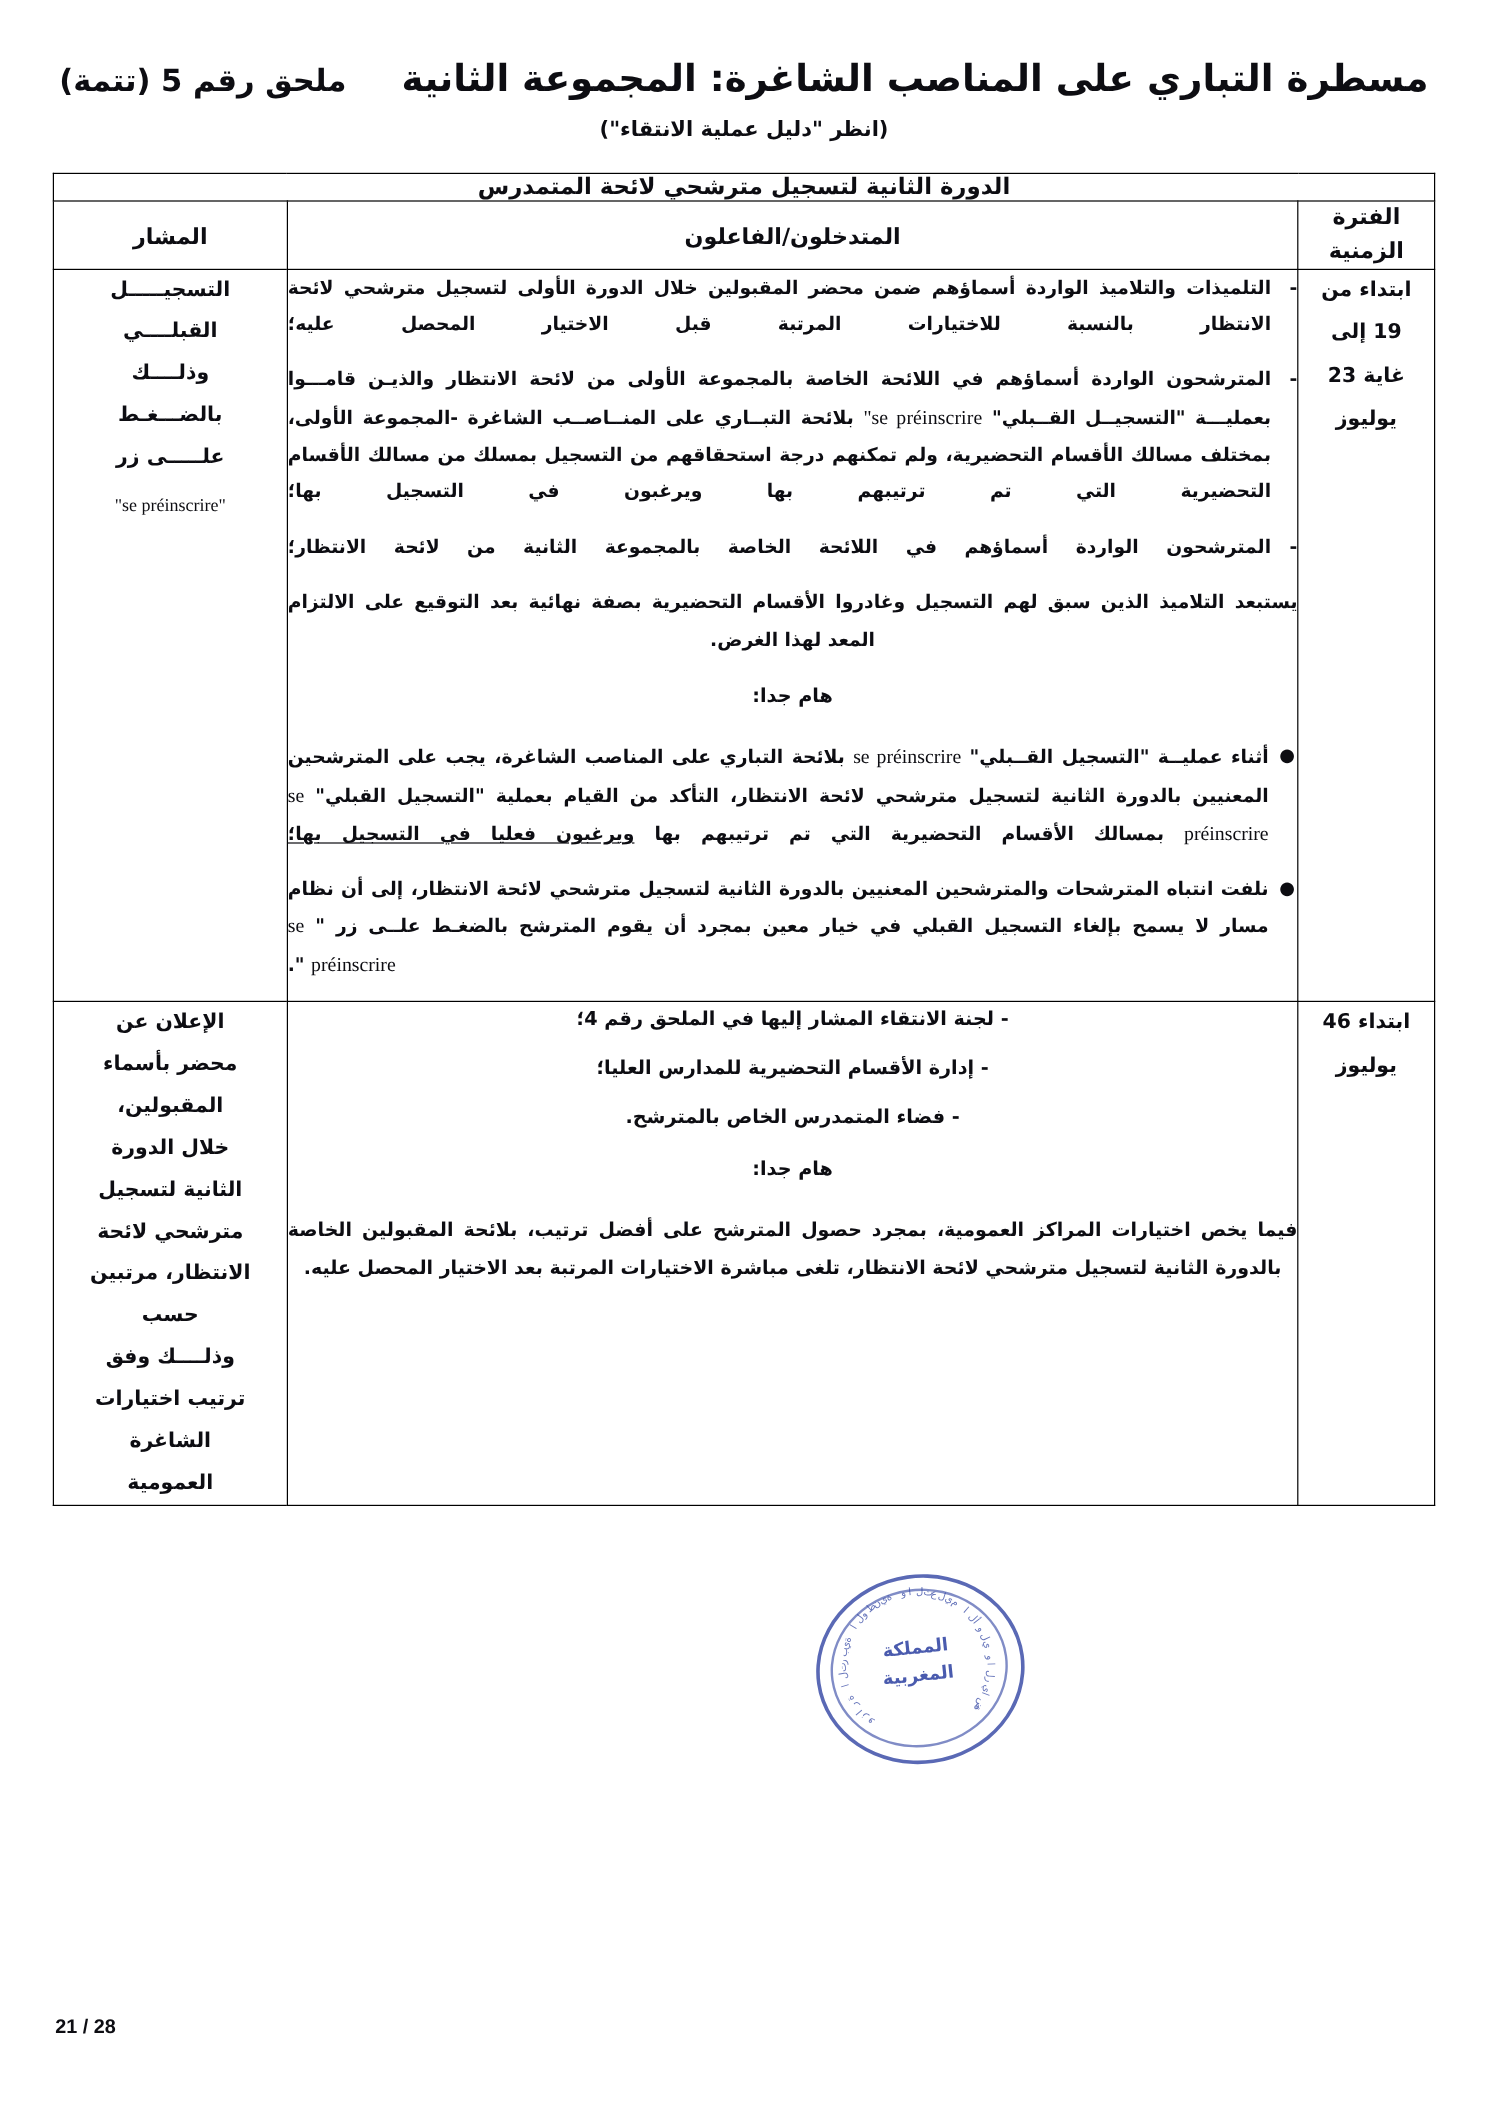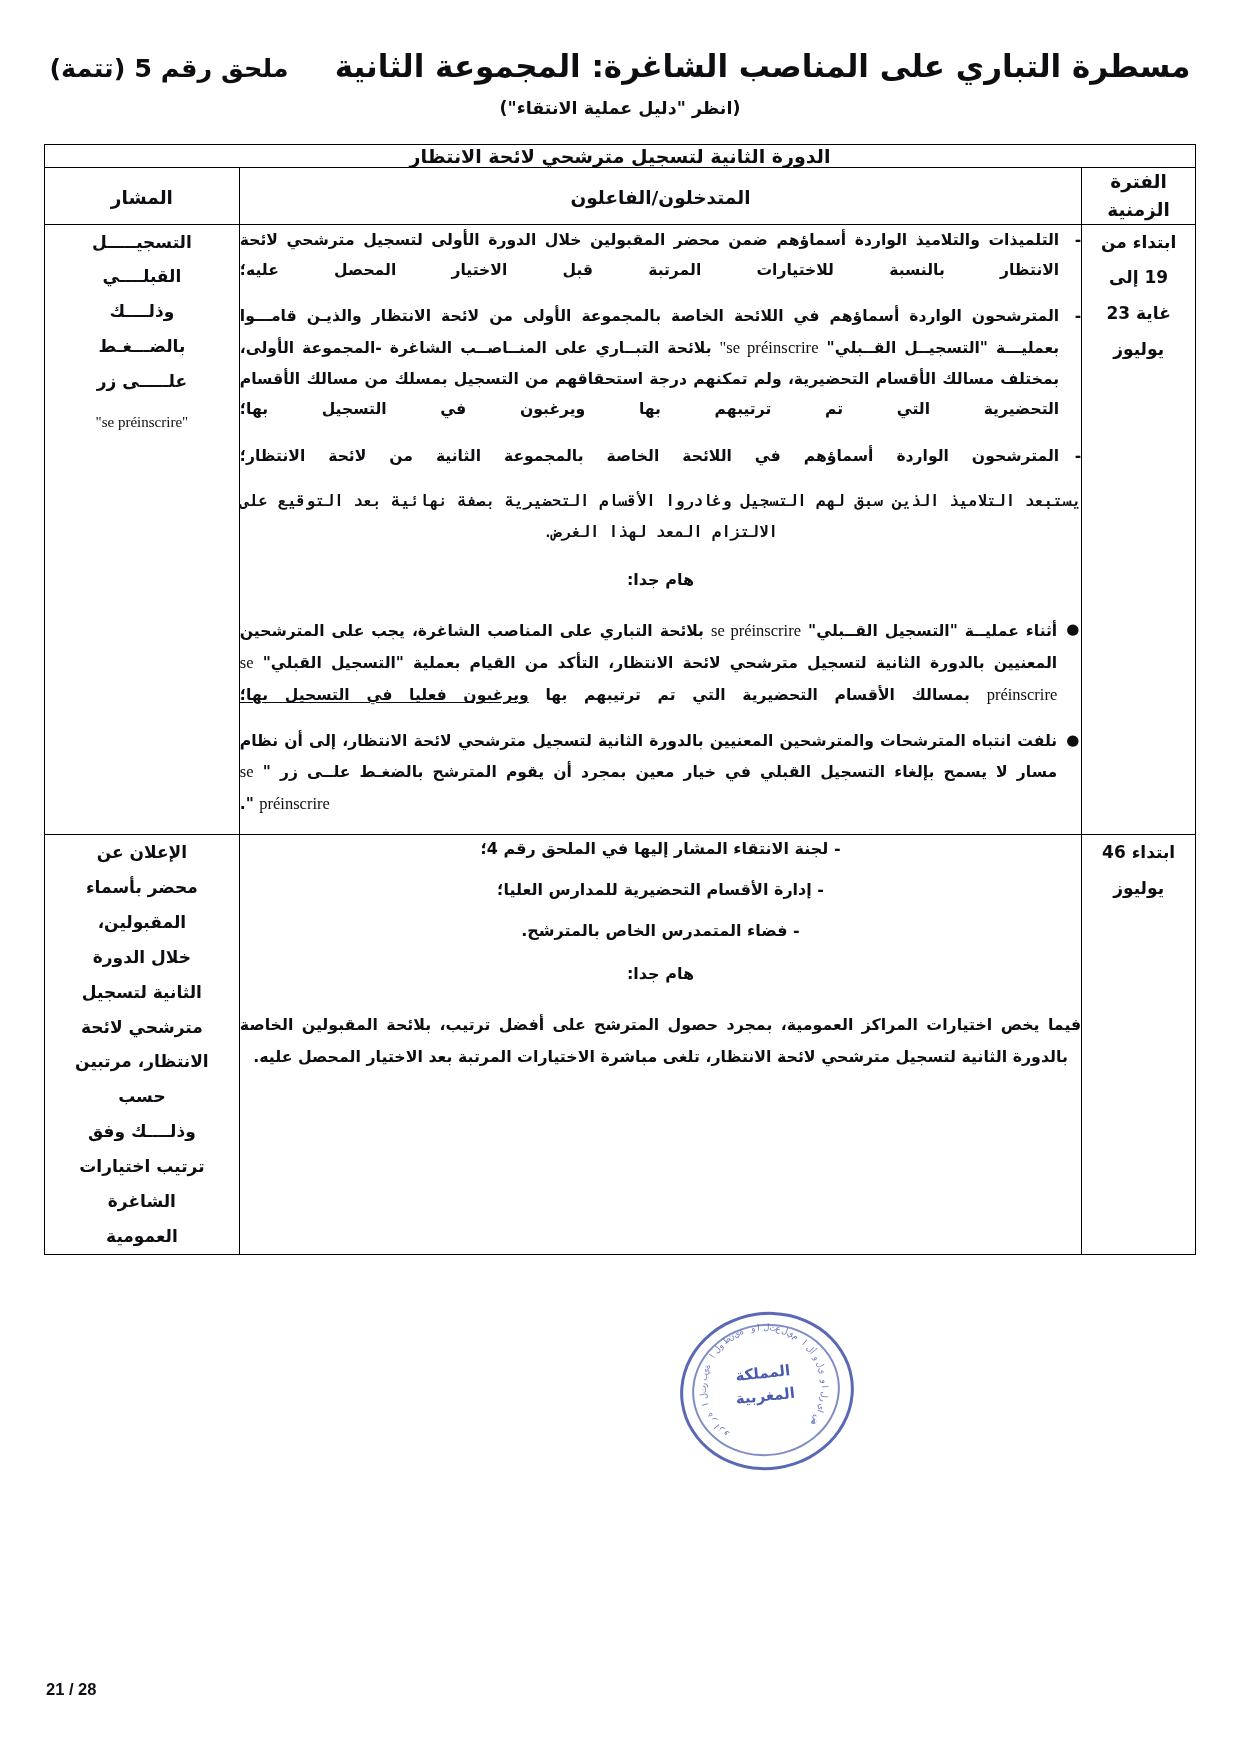--- a/index.html
+++ b/index.html
@@ -105,21 +105,21 @@
     text-align: justify;
     text-align-last: justify;
     letter-spacing: 0.1px;
   }
   .para .dash {
     position: absolute;
     right: 0;
     top: 0;
   }
   .para.nodash { padding-right: 0; }
-  .para.center-last { text-align: justify; text-align-last: center; font-family: Liberation Mono, monospace; }
+  .para.center-last { text-align: justify; text-align-last: center; }
 
   .bullet-item {
     font-weight: bold;
     text-align: justify;
     text-align-last: justify;
     margin: 0 0 14px 0;
     padding-right: 24px;
     position: relative;
   }
   .bullet-item .bdot {
@@ -275,21 +275,21 @@
   <div class="tbl-wrap">
     <table class="main">
       <colgroup>
         <col class="col-period">
         <col class="col-actors">
         <col class="col-stage">
       </colgroup>
 
       <tbody>
           <tr>
-        <td class="banner-cell" colspan="3">الدورة الثانية لتسجيل مترشحي لائحة الانتظار</td>
+        <td class="banner-cell" colspan="3">الدورة الثانية لتسجيل مترشحي لائحة المتمدرس</td>
       </tr>
 
       <tr>
         <td class="hd">
           <span>الفترة</span><br>
           <span>الزمنية</span>
         </td>
         <td class="hd actors">المتدخلون/الفاعلون</td>
         <td class="hd stage">المشار</td>
       </tr>

